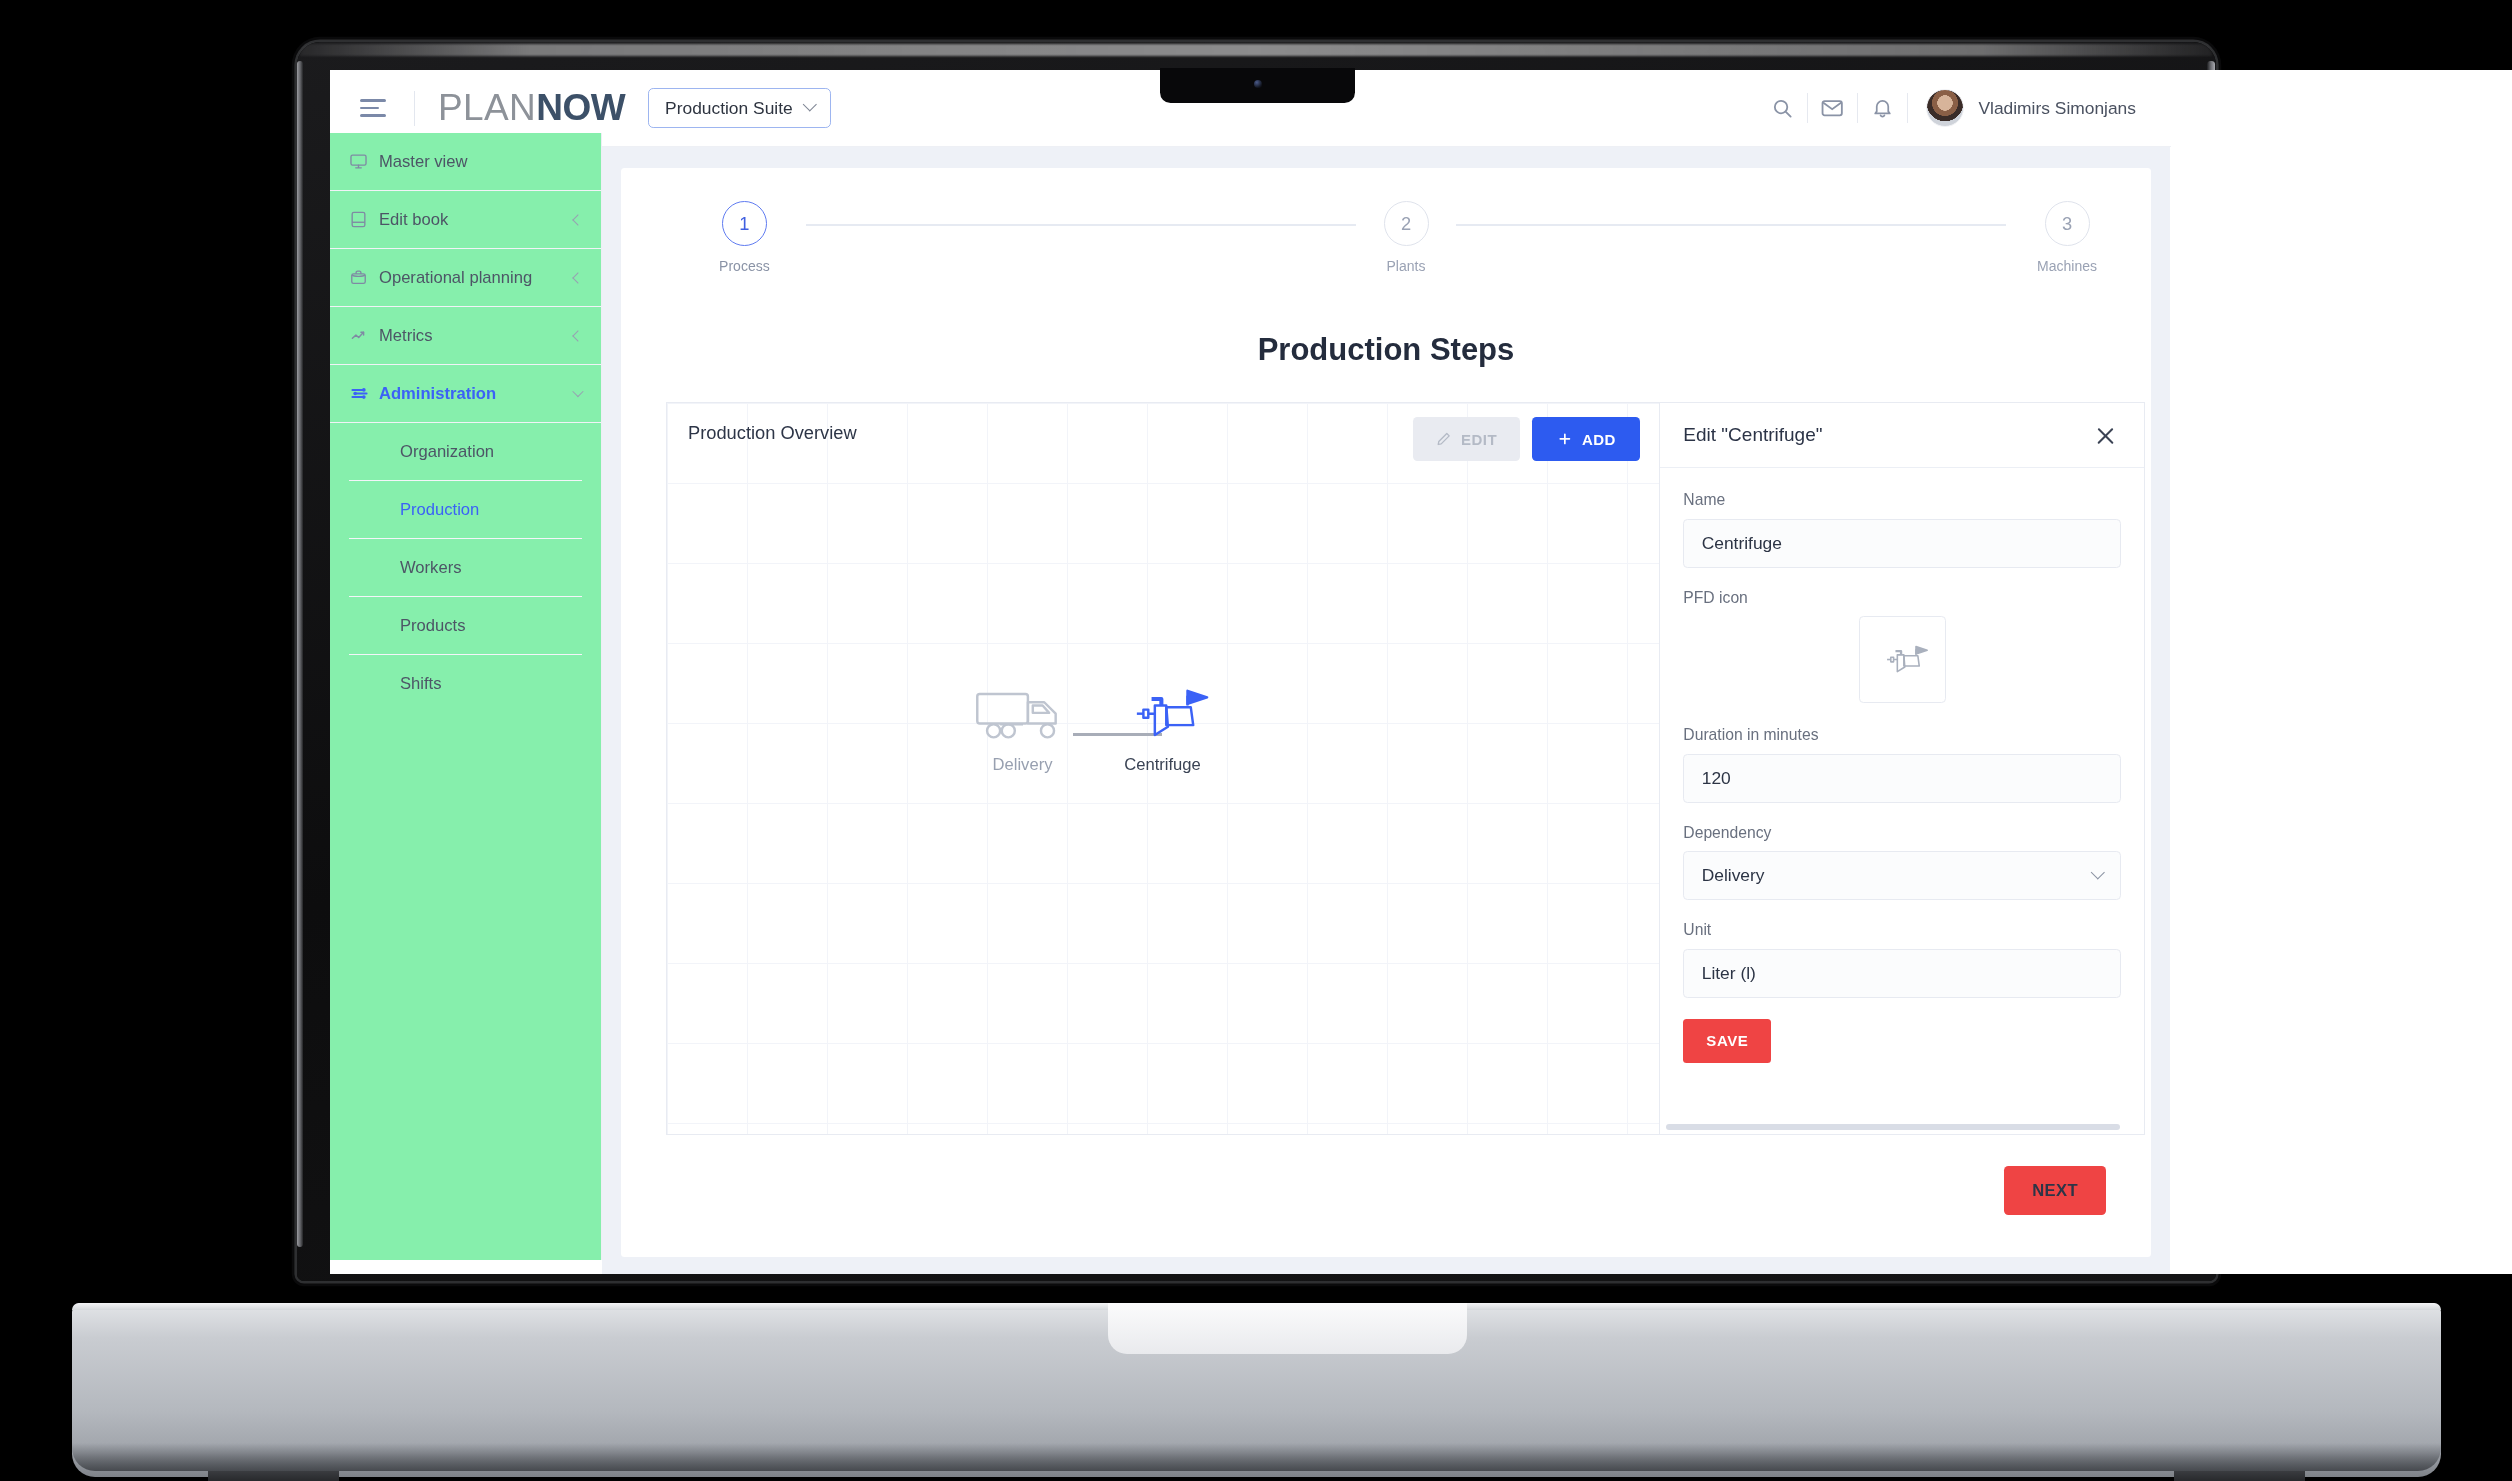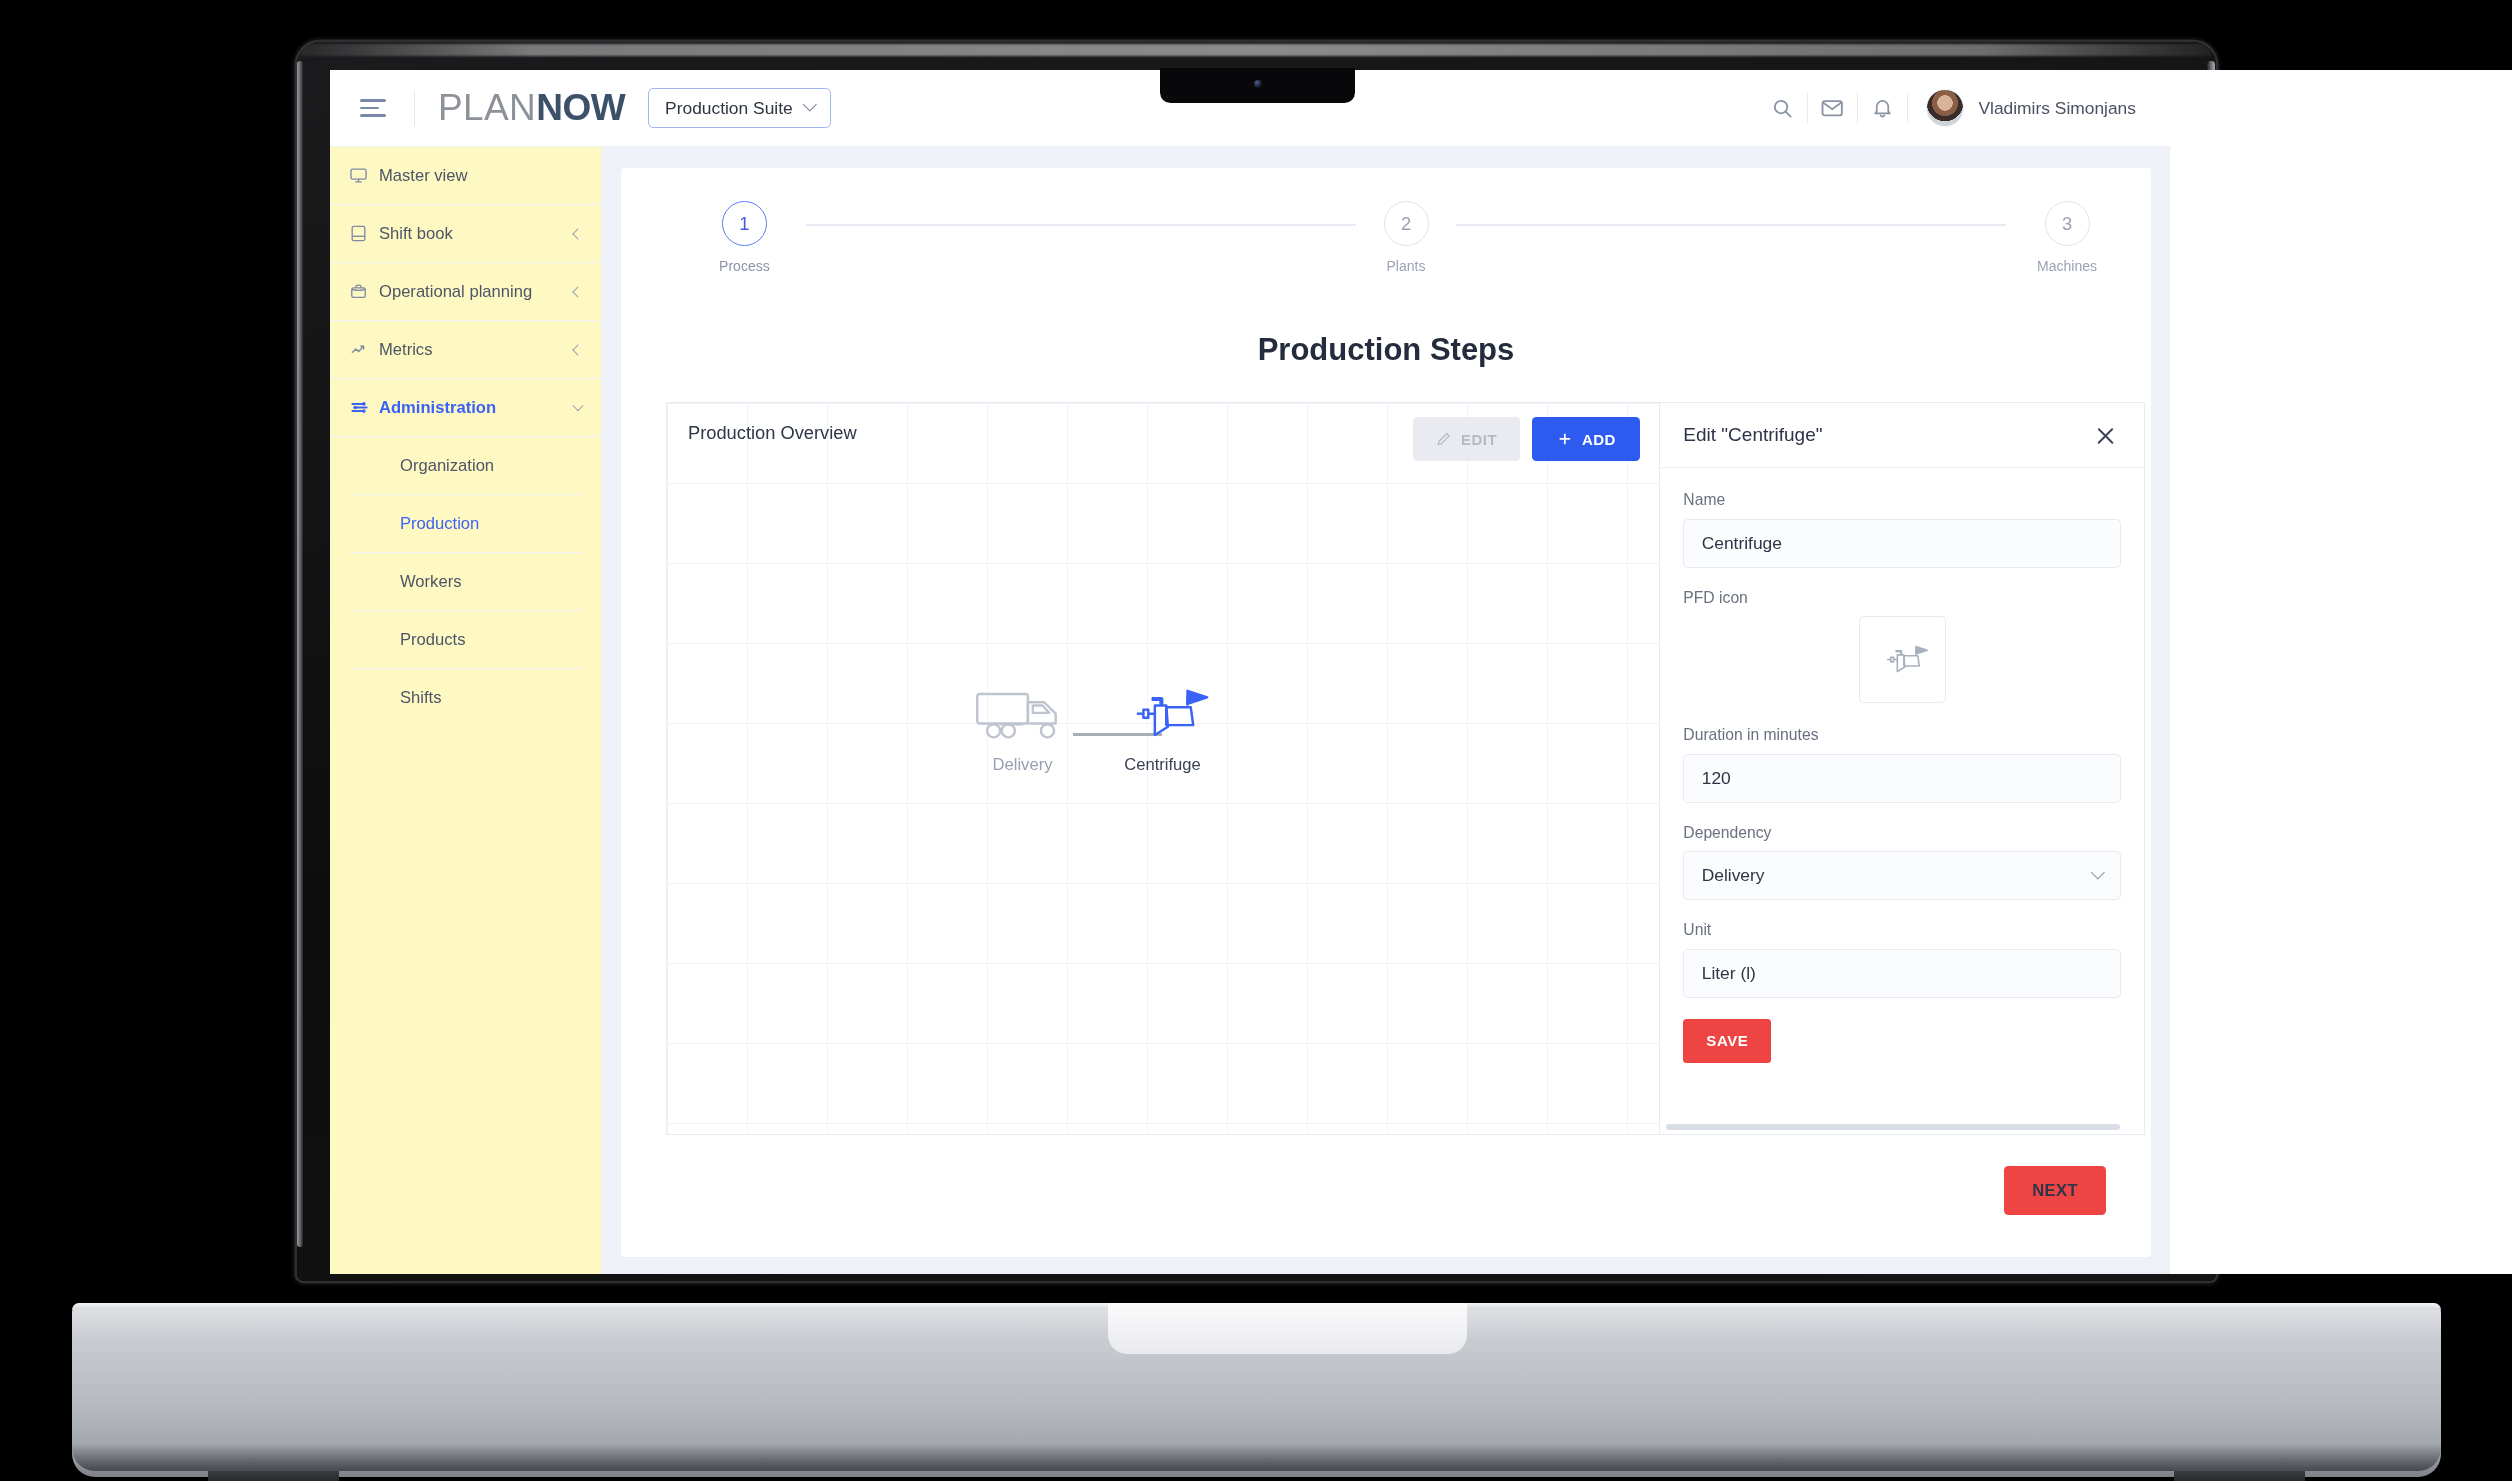--- a/index.html
+++ b/index.html
@@ -123,22 +123,22 @@
   .hdr-sep { width: 0.9px; height: 30px; background: #e6e9f0; }
   #avatar {
     width: 38px; height: 38px; border-radius: 50%; margin-left: 19px;
     background: radial-gradient(circle at 50% 36%, #d7b49a 0 26%, #8a5f46 27% 44%, #3a2c28 45% 62%, #cfd3da 63%);
     border: 1.7px solid #f1f2f5; flex: none;
   }
   #user-name { margin-left: 14px; font-size: 17.4px; color: #4a5160; white-space: nowrap; }
 
   
   #sidebar {
-    position: absolute; left: 0; top: 77px; width: 272px; height: 1127px;
-    background: #fef9c3; border-right: 0.9px solid #edeff4;
+    position: absolute; left: 0; top: 63px; width: 272px; height: 1127px;
+    background: #86efac; border-right: 0.9px solid #edeff4;
   }
   .nav-row {
     height: 58px; display: flex; align-items: center; padding: 0 19px;
     border-bottom: 0.9px solid #f1f3f7; cursor: pointer;
   }
   .nav-row .nav-ico { width: 30px; display: flex; align-items: center; }
   .nav-row .nav-label { font-size: 16.6px; color: #4d5566; }
   .nav-row.active .nav-label { color: #3b62f6; font-weight: 600; }
   .nav-caret {
     margin-left: auto; width: 7.9px; height: 7.9px;
@@ -345,21 +345,21 @@
         <span class="nav-label">Master view</span>
       </div>
 
       <div class="nav-row">
         <span class="nav-ico">
           <svg width="19" height="19" viewBox="0 0 24 24" fill="none" stroke="#7f8aa3" stroke-width="1.7">
             <rect x="4" y="3" width="16" height="18" rx="2.2"></rect>
               <path d="M4 15.5h16"></path>
           </svg>
         </span>
-        <span class="nav-label">Shift book</span>
+        <span class="nav-label">Edit book</span>
         <span class="nav-caret"></span>
       </div>
 
       <div class="nav-row">
         <span class="nav-ico">
           <svg width="19" height="19" viewBox="0 0 24 24" fill="none" stroke="#7f8aa3" stroke-width="1.7">
             <rect x="3.5" y="7.5" width="17" height="12" rx="2.2"></rect>
             <path d="M3.5 9c3 2 14 2 17 0"></path>
               <path d="M9 7.5V5.8a1.8 1.8 0 011.8-1.8h2.4A1.8 1.8 0 0115 5.8V7.5"></path>
           </svg>

